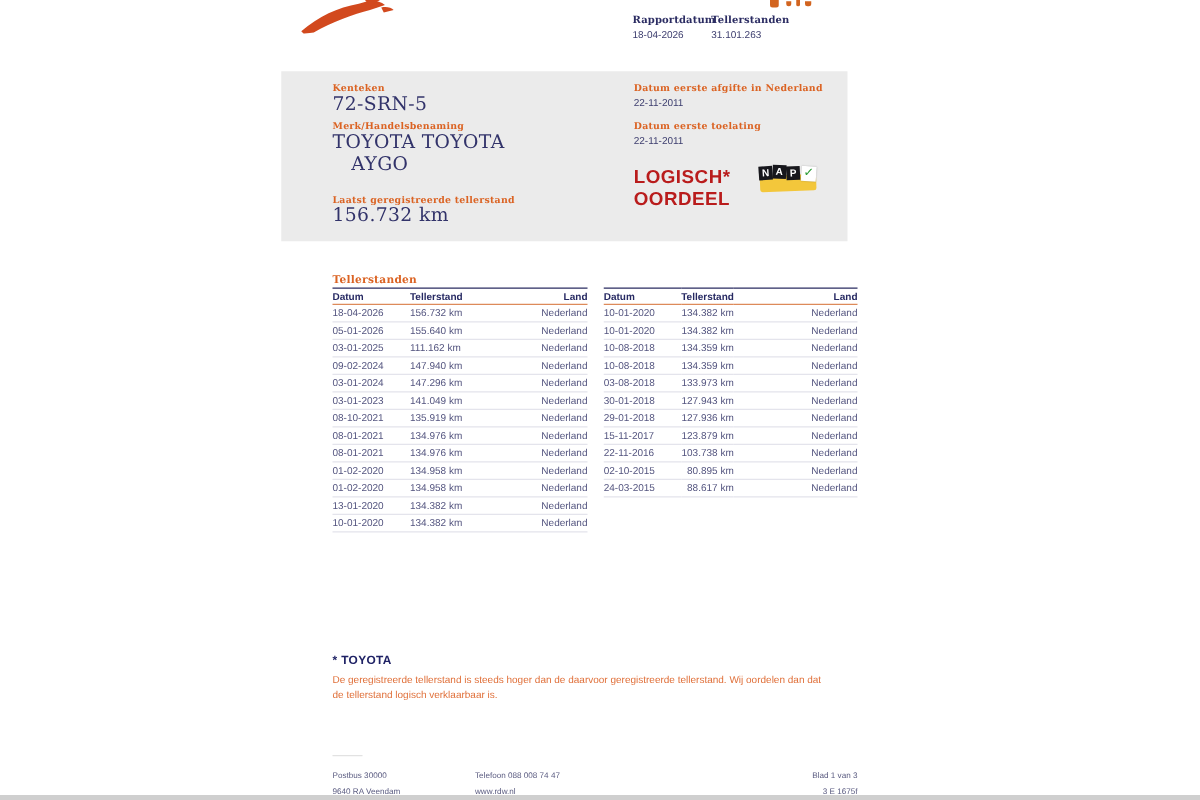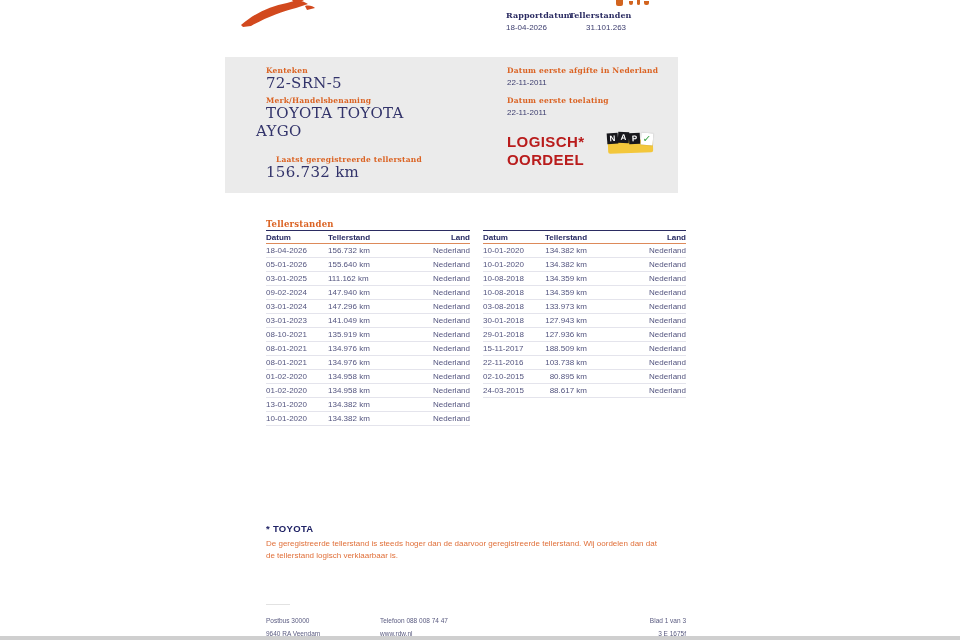--- a/index.html
+++ b/index.html
@@ -63,29 +63,29 @@
   </svg>
 
   <div class="abs title-frag" style="left:616px;top:0;width:7px;height:6px"></div>
   <div class="abs title-frag" style="left:629px;top:1px;width:4px;height:4px"></div>
   <div class="abs title-frag" style="left:637px;top:0;width:3px;height:5px"></div>
   <div class="abs title-frag" style="left:644px;top:1px;width:5px;height:4px"></div>
 
   <div class="abs meta-label" style="left:506px;top:10px">Rapportdatum</div>
   <div class="abs meta-value" style="left:506px;top:23px">18-04-2026</div>
   <div class="abs meta-label" style="left:569px;top:10px">Tellerstanden</div>
-  <div class="abs meta-value" style="left:586px;top:23px">31.101.263</div>
+  <div class="abs meta-value" style="left:569px;top:23px">31.101.263</div>
 
   <div id="vbox" class="abs">
     <div class="abs olabel" style="left:41px;top:9px">Kenteken</div>
     <div class="abs bigval" style="left:41px;top:17px">72-SRN-5</div>
     <div class="abs olabel" style="left:41px;top:39px">Merk/Handelsbenaming</div>
     <div class="abs bigval" style="left:41px;top:47px">TOYOTA TOYOTA</div>
-    <div class="abs bigval" style="left:31px;top:65px">AYGO</div>
-    <div class="abs olabel" style="left:51px;top:98px">Laatst geregistreerde tellerstand</div>
+    <div class="abs bigval" style="left:56px;top:65px">AYGO</div>
+    <div class="abs olabel" style="left:41px;top:98px">Laatst geregistreerde tellerstand</div>
     <div class="abs bigval" style="left:41px;top:106px">156.732 km</div>
 
     <div class="abs olabel" style="left:282px;top:9px">Datum eerste afgifte in Nederland</div>
     <div class="abs smval" style="left:282px;top:21px">22-11-2011</div>
     <div class="abs olabel" style="left:282px;top:39px">Datum eerste toelating</div>
     <div class="abs smval" style="left:282px;top:51px">22-11-2011</div>
 
     <div class="abs oordeel" style="left:282px;top:76px">LOGISCH*</div>
     <div class="abs oordeel" style="left:282px;top:94px">OORDEEL</div>
 
@@ -226,21 +226,21 @@
           <td class="ts">127.943 km</td>
           <td class="land">Nederland</td>
         </tr>
       <tr>
           <td>29-01-2018</td>
           <td class="ts">127.936 km</td>
           <td class="land">Nederland</td>
         </tr>
       <tr>
           <td>15-11-2017</td>
-          <td class="ts">188.509 km</td>
+          <td class="ts">123.879 km</td>
           <td class="land">Nederland</td>
         </tr>
       <tr>
           <td>22-11-2016</td>
           <td class="ts">103.738 km</td>
           <td class="land">Nederland</td>
         </tr>
       <tr>
           <td>02-10-2015</td>
           <td class="ts">80.895 km</td>

